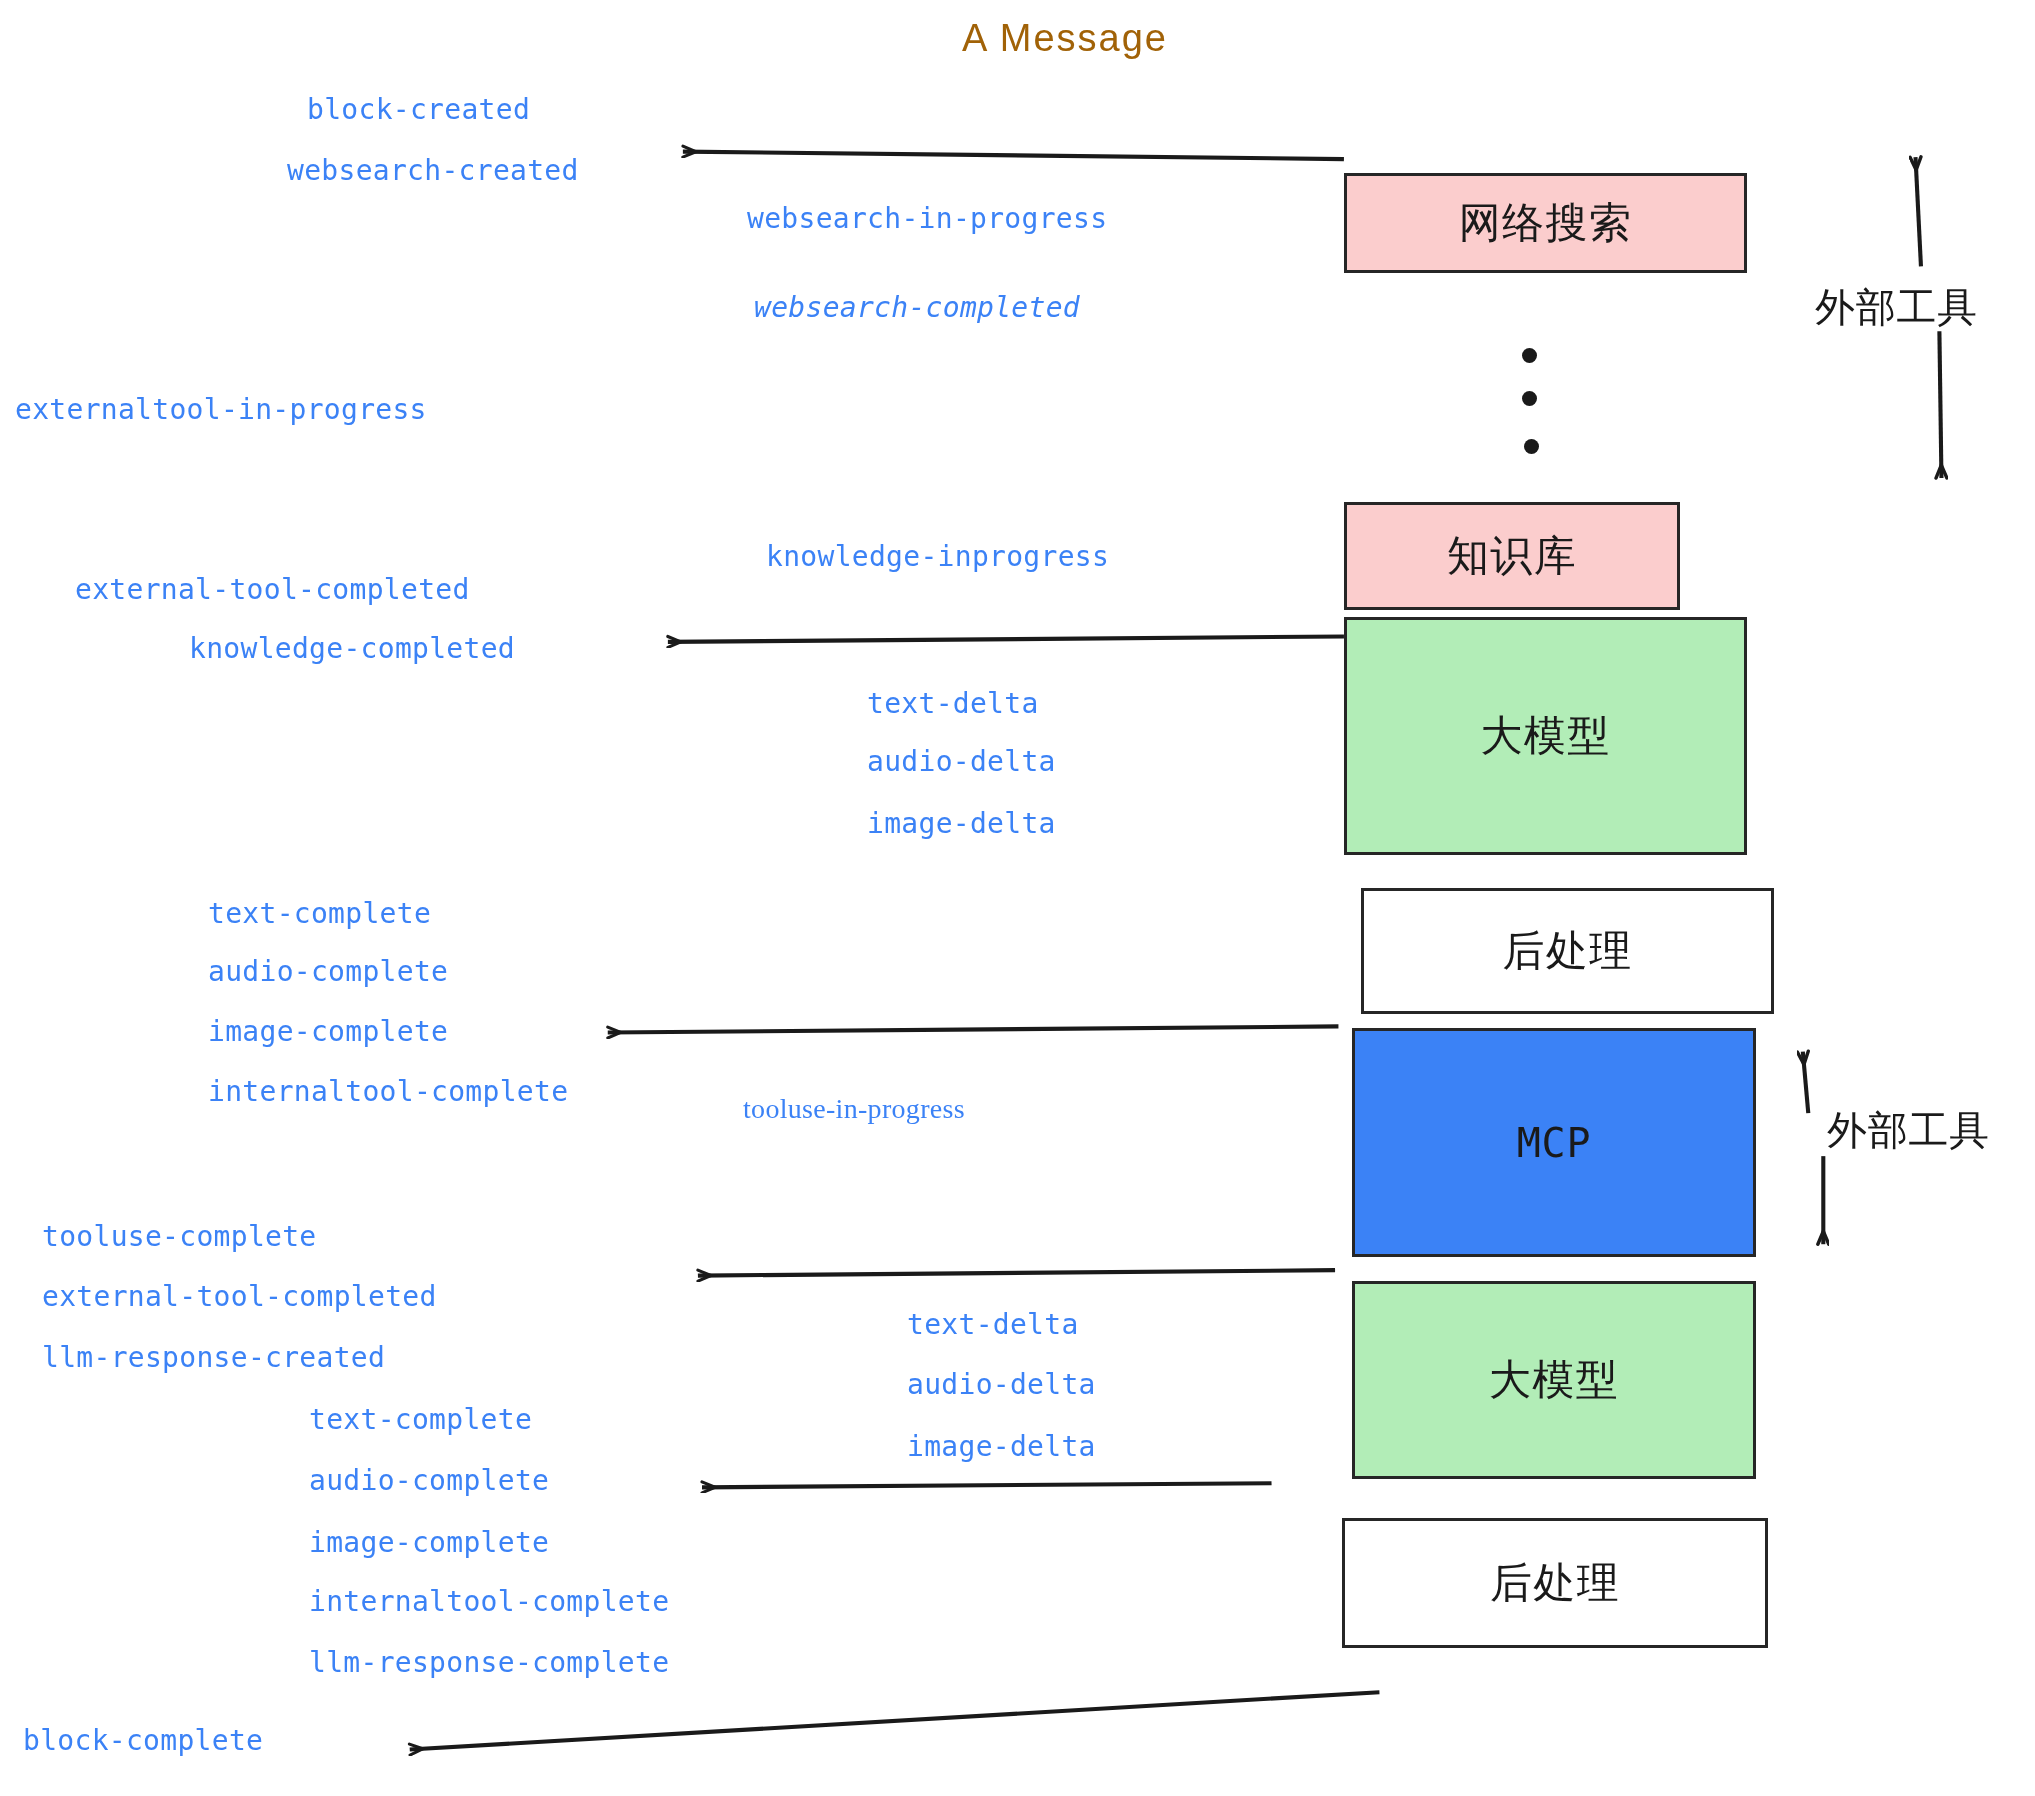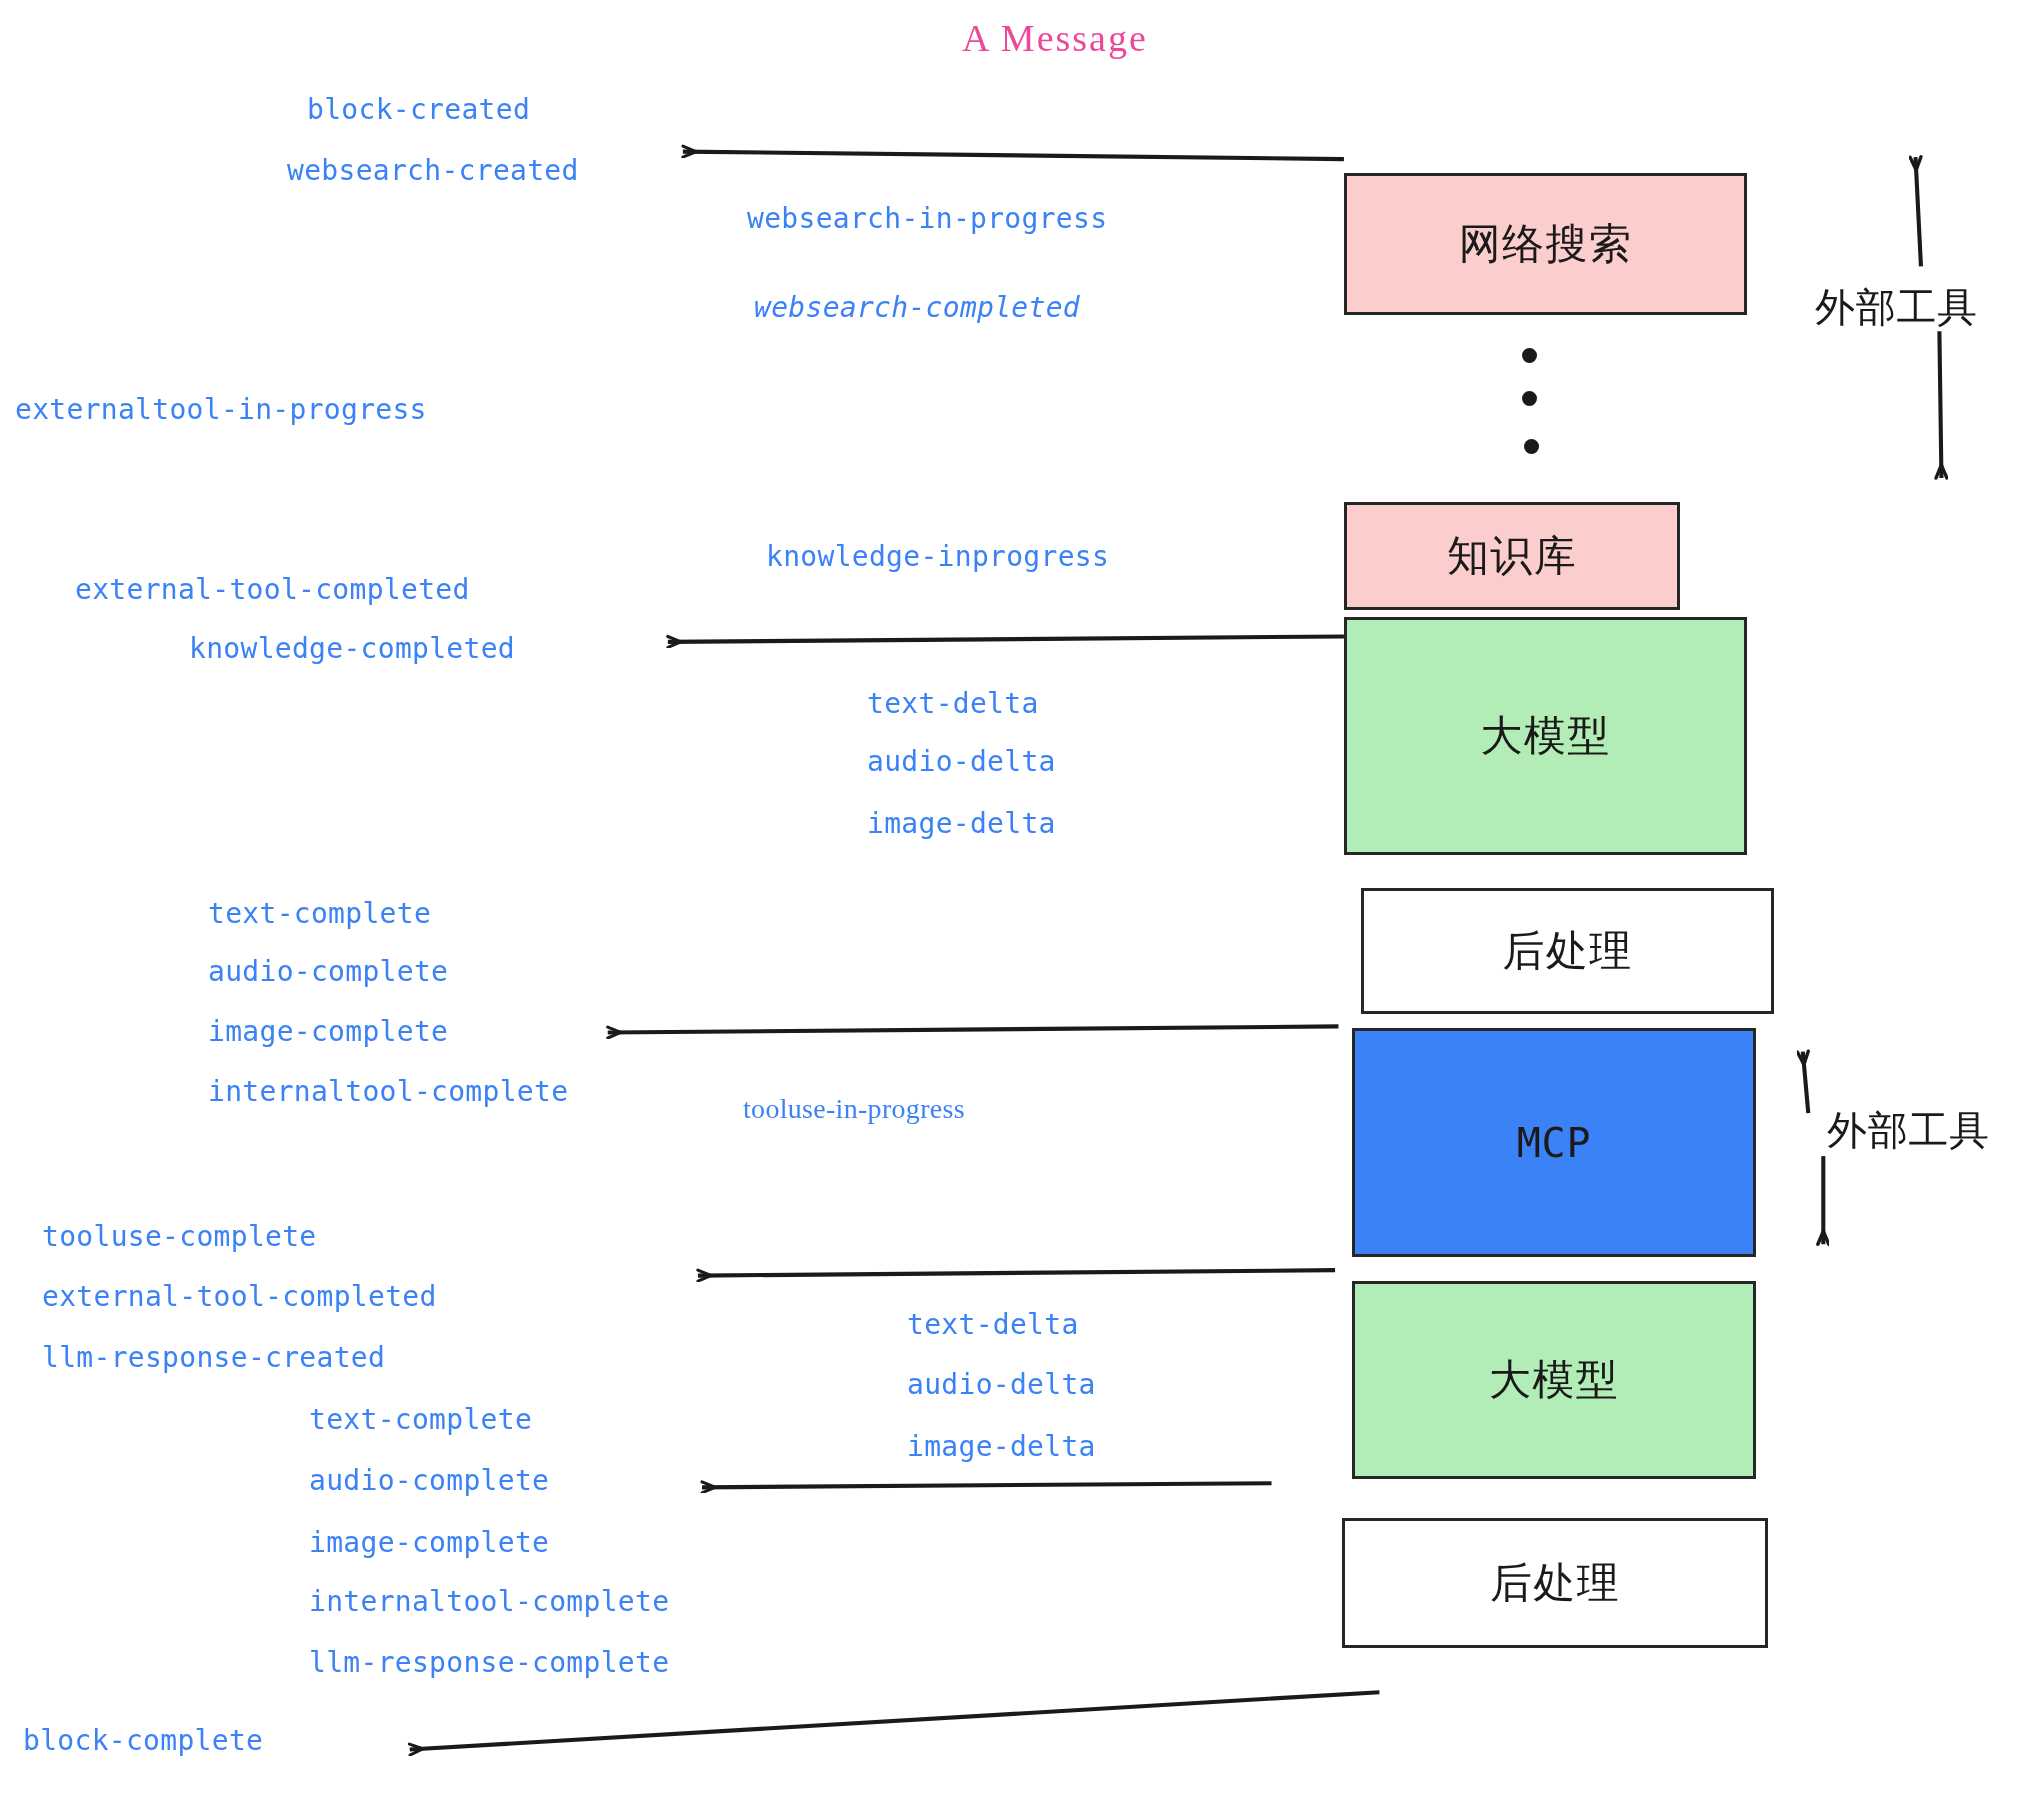--- a/index.html
+++ b/index.html
@@ -21,22 +21,22 @@
     white-space: nowrap;
     color: #3b82f6;
     font-family: "DejaVu Sans Mono", monospace;
     font-size: 28px;
     letter-spacing: 0.3px;
     line-height: 1;
   }
   .title {
     position: absolute;
     white-space: nowrap;
-    color: #ec4899;
-    font-family: Liberation Serif, serif;
+    color: #a16207;
+    font-family: Liberation Sans, sans-serif;
     font-size: 38px;
     letter-spacing: 2px;
     line-height: 1;
   }
   
   .box {
     position: absolute;
     box-sizing: border-box;
     border: 3.4px solid #262626;
     display: flex;
@@ -143,21 +143,21 @@
   <div class="evt" style="left:907px; top:1433px;">image-delta</div>
 
   <div class="evt" style="left:309px;  top:1406px;">text-complete</div>
   <div class="evt" style="left:309px;  top:1467px;">audio-complete</div>
   <div class="evt" style="left:309px;  top:1529px;">image-complete</div>
   <div class="evt" style="left:309px;  top:1588px;">internaltool-complete</div>
   <div class="evt" style="left:309px;  top:1649px;">llm-response-complete</div>
 
   <div class="evt" style="left:23px;   top:1727px;">block-complete</div>
 
-  <div class="box" style="left:1344px; top:173px; width:403px; height:142px; background:#fbcdcd;">
+  <div class="box" style="left:1344px; top:173px; width:403px; height:100px; background:#fbcdcd;">
     <span class="box-label">网络搜索</span>
   </div>
 
   <div class="dot" style="left:1522px; top:348px;"></div>
   <div class="dot" style="left:1522px; top:391px;"></div>
   <div class="dot" style="left:1524px; top:439px;"></div>
 
   <div class="box" style="left:1344px; top:502px; width:336px; height:108px; background:#fbcdcd;">
     <span class="box-label">知识库</span>
   </div>

